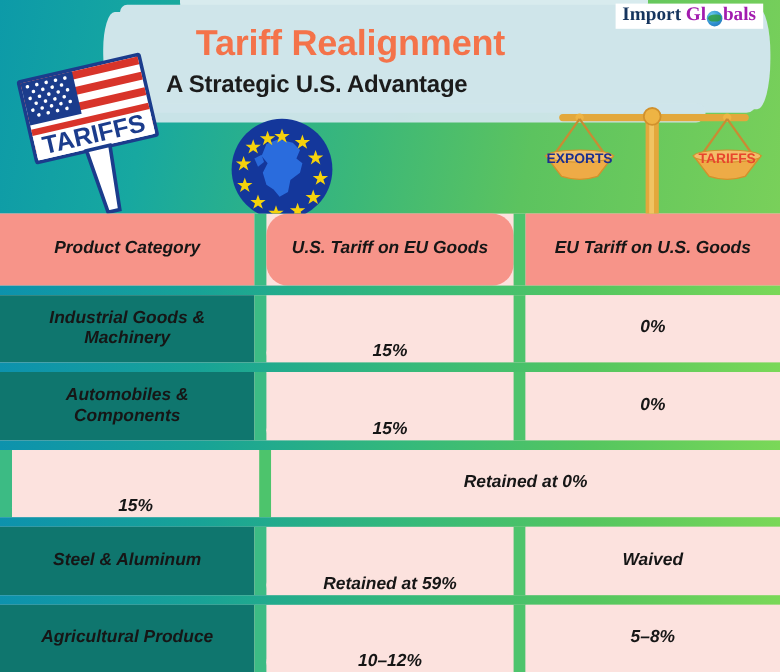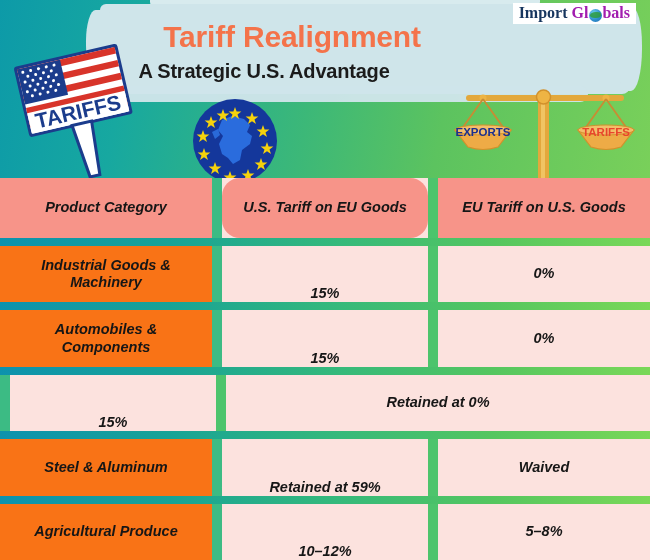--- a/index.html
+++ b/index.html
@@ -111,21 +111,21 @@
   .c2{width:206px;flex:0 0 206px;padding:4px 8px;font-size:14.5px;border-radius:18px;}
   .vsep2{width:10px;flex:0 0 10px;background:#4dc46c;}
   .c3{flex:1 1 auto;padding:4px 8px;font-size:14.5px;text-align:center;}
 
   
   .row.header .c1,.row.header .c2,.row.header .c3{background:#f79489;}
   .row.header{flex:0 0 60px;}
   .row.header .cell{font-size:14.5px;}
 
   
-  .row.body .c1{background:#f97316;}
+  .row.body .c1{background:#0f766e;}
   .row.body .c2{background:#fce2de;margin-top:40px;}
   .row.body .c3{background:#fce2de;}
   .row.body{flex:1 1 0;}
 </style>
 </head>
 <body>
 
 <div id="infographic">
 
   <div class="banner">

